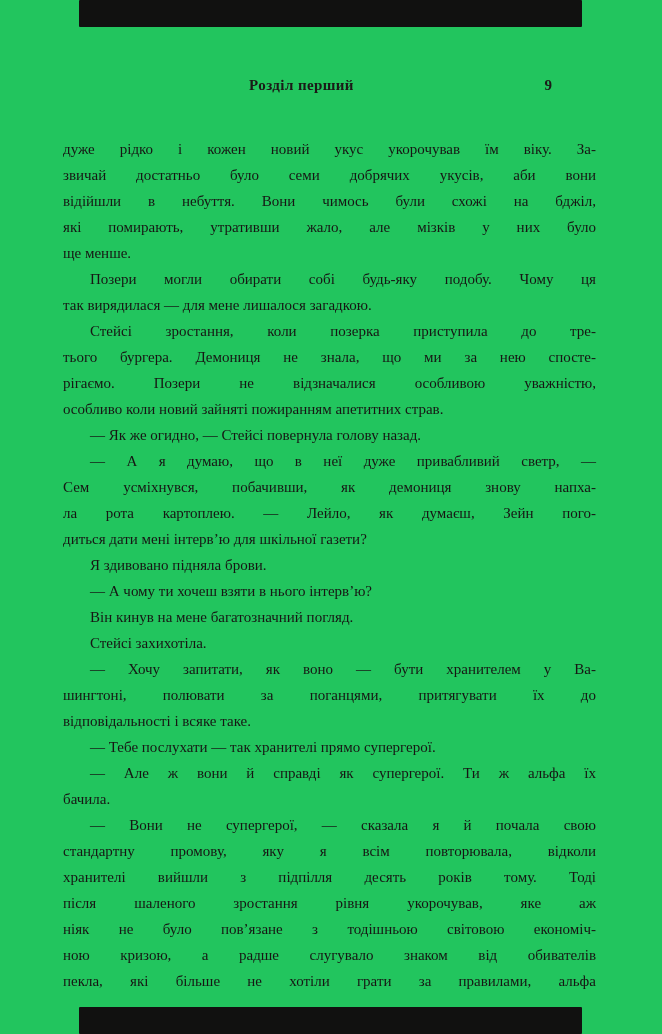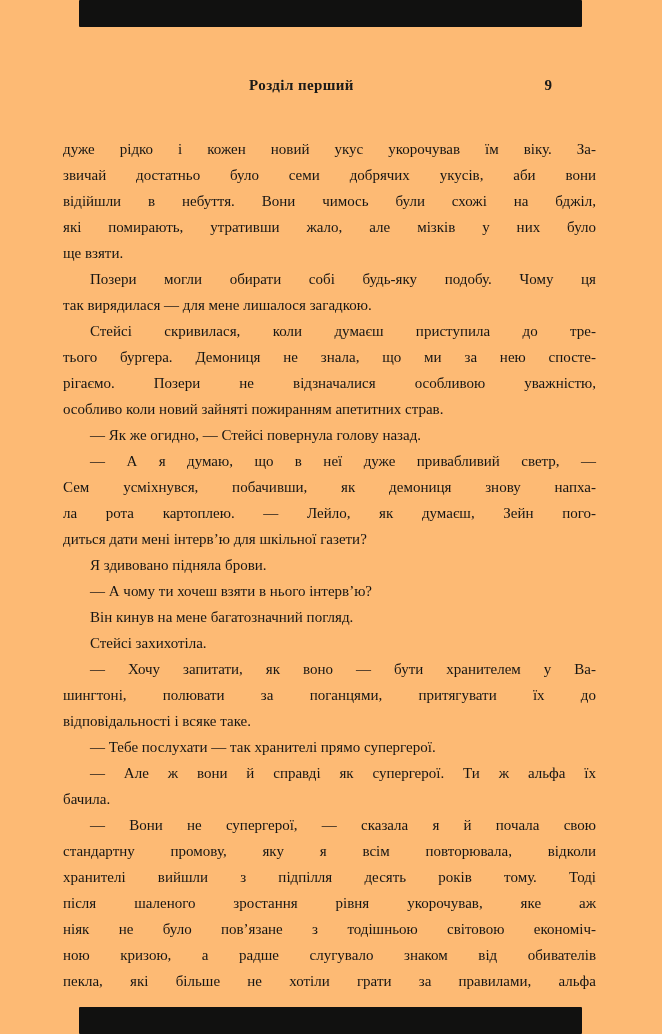--- a/index.html
+++ b/index.html
@@ -7,21 +7,21 @@
     width: 662px;
     height: 1034px;
     background: #fbfbfa;
     font-family: "Liberation Serif", serif;
     overflow: hidden;
   }
   .page {
     position: relative;
     width: 662px;
     height: 1034px;
-    background: #fdba74;
+    background: #22c55e;
   }
   .scan-bar {
     position: absolute;
     left: 79px;
     width: 503px;
     height: 27px;
     background: #111110;
     border-radius: 1px;
   }
   .scan-bar.top { top: 0; }
@@ -81,28 +81,28 @@
     <div class="chapter-title">Розділ перший</div>
     <div class="page-number">9</div>
   </div>
 
   <div class="text-block">
       <div class="para">
         <div class="line">дуже рідко і кожен новий укус укорочував їм віку. За-</div>
         <div class="line">звичай достатньо було семи добрячих укусів, аби вони</div>
         <div class="line">відійшли в небуття. Вони чимось були схожі на бджіл,</div>
         <div class="line">які помирають, утративши жало, але мізків у них було</div>
-        <div class="line last">ще взяти.</div>
+        <div class="line last">ще менше.</div>
       </div>
       <div class="para indent">
         <div class="line">Позери могли обирати собі будь-яку подобу. Чому ця</div>
         <div class="line last">так вирядилася — для мене лишалося загадкою.</div>
       </div>
       <div class="para indent">
-        <div class="line">Стейсі скривилася, коли думаєш приступила до тре-</div>
+        <div class="line">Стейсі зростання, коли позерка приступила до тре-</div>
         <div class="line">тього бургера. Демониця не знала, що ми за нею спосте-</div>
         <div class="line">рігаємо. Позери не відзначалися особливою уважністю,</div>
         <div class="line last">особливо коли новий зайняті пожиранням апетитних страв.</div>
       </div>
       <div class="para indent">
         <div class="line last">— Як же огидно, — Стейсі повернула голову назад.</div>
       </div>
       <div class="para indent">
         <div class="line">— А я думаю, що в неї дуже привабливий светр, —</div>
         <div class="line">Сем усміхнувся, побачивши, як демониця знову напха-</div>

